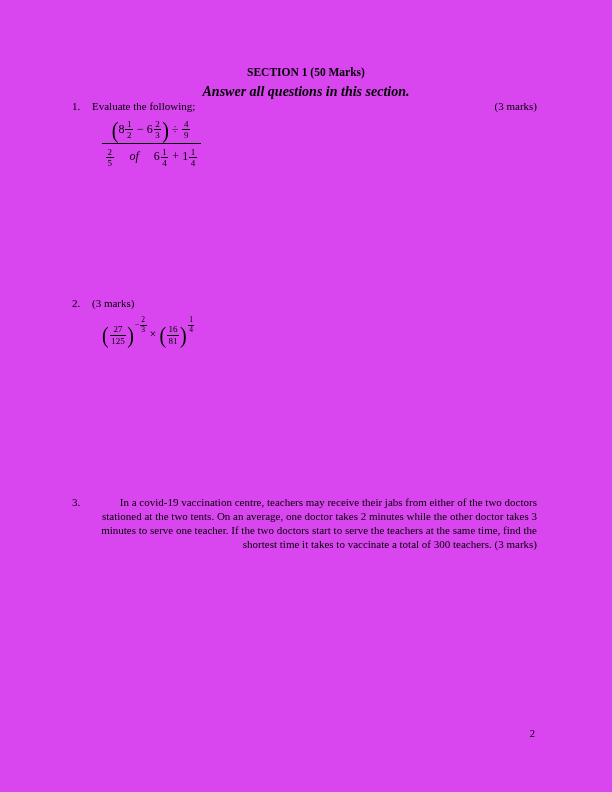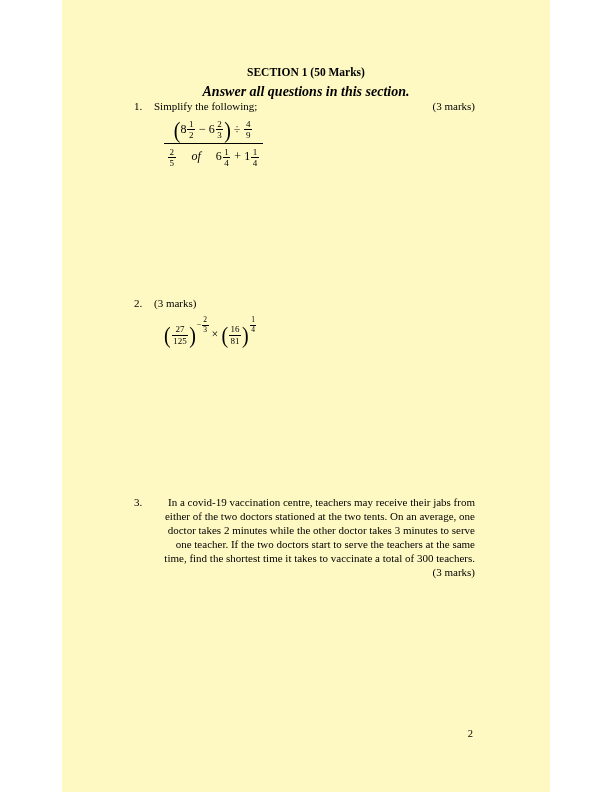--- a/index.html
+++ b/index.html
@@ -1,22 +1,22 @@
 <!DOCTYPE html>
 <html><head>
 <meta charset="utf-8">
 <style>
   * { margin: 0; padding: 0; box-sizing: border-box; }
   html, body { background: #ffffff; }
   .page {
     position: relative;
-    width: 488px;
+    width: 612px;
     height: 792px;
     margin: 0 auto;
-    background: #fef9c3;
+    background: #d946ef;
     color: #000000;
     font-family: "Liberation Serif", serif;
     font-size: 11px;
     overflow: hidden;
   }
   .header {
     position: absolute;
     top: 66px;
     left: 0; right: 0;
     text-align: center;
@@ -97,21 +97,21 @@
 <div class="page">
 
   <div class="header">
     <div class="title">SECTION 1 (50 Marks)</div>
     <div class="instruction">Answer all questions in this section.</div>
   </div>
 
   <div class="question" id="q1">
     <div class="q-row">
       <span class="q-num">1.</span>
-      <span class="q-prompt">Simplify the following;</span>
+      <span class="q-prompt">Evaluate the following;</span>
       <span class="q-marks">(3 marks)</span>
     </div>
     <div class="math">
       <span class="bigfrac">
         <span class="bnum">
           <span class="paren">(</span><span class="mixed"><span>8</span><span class="frac"><span class="fnum">1</span><span class="fden">2</span></span></span><span class="op">−</span><span class="mixed"><span>6</span><span class="frac"><span class="fnum">2</span><span class="fden">3</span></span></span><span class="paren">)</span><span class="op">÷</span><span class="frac"><span class="fnum">4</span><span class="fden">9</span></span>
         </span>
         <span class="bbar"></span>
         <span class="bden">
           <span class="frac"><span class="fnum">2</span><span class="fden">5</span></span><span class="of-word">of</span><span class="mixed"><span>6</span><span class="frac"><span class="fnum">1</span><span class="fden">4</span></span></span><span class="op">+</span><span class="mixed"><span>1</span><span class="frac"><span class="fnum">1</span><span class="fden">4</span></span></span>

